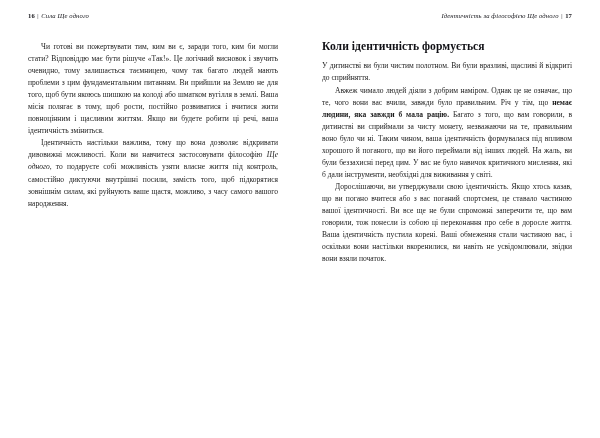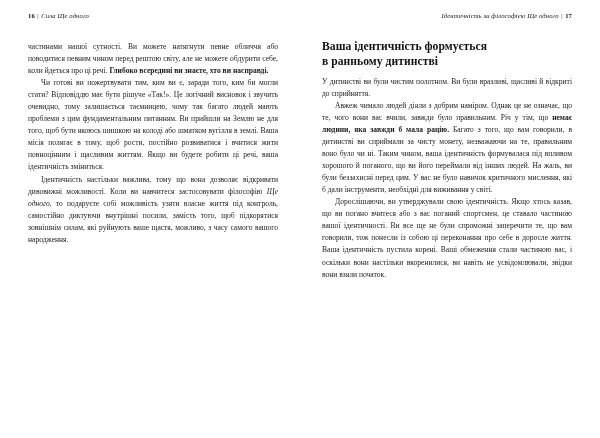--- a/index.html
+++ b/index.html
@@ -92,33 +92,31 @@
 </head>
 <body>
 
 <div class="spread">
 
   <div class="page page-left">
     <div class="running-head rh-left">
       <span class="folio">16</span><span class="rule">|</span><span class="title">Сила Ще одного</span>
     </div>
     <div class="colbody">
-        <p><span>частинами нашої сутності. Ви можете натягнути певне обличчя або поводитися певним чином перед рештою світу, але не можете обдурити себе, коли йдеться про ці речі. </span><span class="b">Глибоко всередині ви знаєте, хто ви насправді.</span></p>
         <p class="indent"><span>Чи готові ви пожертвувати тим, ким ви є, заради того, ким би могли стати? Відповіддю має бути рішуче «Так!». Це логічний висновок і звучить очевидно, тому залишається таємницею, чому так багато людей мають проблеми з цим фундаментальним питанням. Ви прийшли на Землю не для того, щоб бути якоюсь шишкою на колоді або шматком вугілля в землі. Ваша місія полягає в тому, щоб рости, постійно розвиватися і вчитися жити повноцінним і щасливим життям. Якщо ви будете робити ці речі, ваша ідентичність зміниться.</span></p>
         <p class="indent"><span>Ідентичність настільки важлива, тому що вона дозволяє відкривати дивовижні можливості. Коли ви навчитеся застосовувати філософію </span><span class="i">Ще одного</span><span>, то подаруєте собі можливість узяти власне життя під контроль, самостійно диктуючи внутрішні посили, замість того, щоб підкорятися зовнішнім силам, які руйнують ваше щастя, можливо, з часу самого вашого народження.</span></p>
       </div>
   </div>
 
   <div class="page page-right">
     <div class="running-head rh-right">
       <span class="title">Ідентичність за філософією Ще одного</span><span class="rule">|</span><span class="folio">17</span>
     </div>
     <div class="section-title-block">
-      <div class="section-title">Ваша ідентичність формується</div>
-      <div class="section-title">в ранньому дитинстві</div>
+      <div class="section-title">Коли ідентичність формується</div>
     </div>
     <div class="colbody">
         <p><span>У дитинстві ви були чистим полотном. Ви були вразливі, щасливі й відкриті до сприйняття.</span></p>
         <p class="indent"><span>Авжеж чимало людей діяли з добрим наміром. Однак це не означає, що те, чого вони вас вчили, завжди було правильним. Річ у тім, що </span><span class="b">немає людини, яка завжди б мала рацію.</span><span> Багато з того, що вам говорили, в дитинстві ви сприймали за чисту монету, незважаючи на те, правильним воно було чи ні. Таким чином, ваша ідентичність формувалася під впливом хорошого й поганого, що ви його переймали від інших людей. На жаль, ви були беззахисні перед цим. У вас не було навичок критичного мислення, які б дали інструменти, необхідні для виживання у світі.</span></p>
         <p class="indent"><span>Дорослішаючи, ви утверджували свою ідентичність. Якщо хтось казав, що ви погано вчитеся або з вас поганий спортсмен, це ставало частиною вашої ідентичності. Ви все ще не були спроможні заперечити те, що вам говорили, тож понесли із собою ці переконання про себе в доросле життя. Ваша ідентичність пустила корені. Ваші обмеження стали частиною вас, і оскільки вони настільки вкоренилися, ви навіть не усвідомлювали, звідки вони взяли початок.</span></p>
       </div>
   </div>
 
 </div>
 

